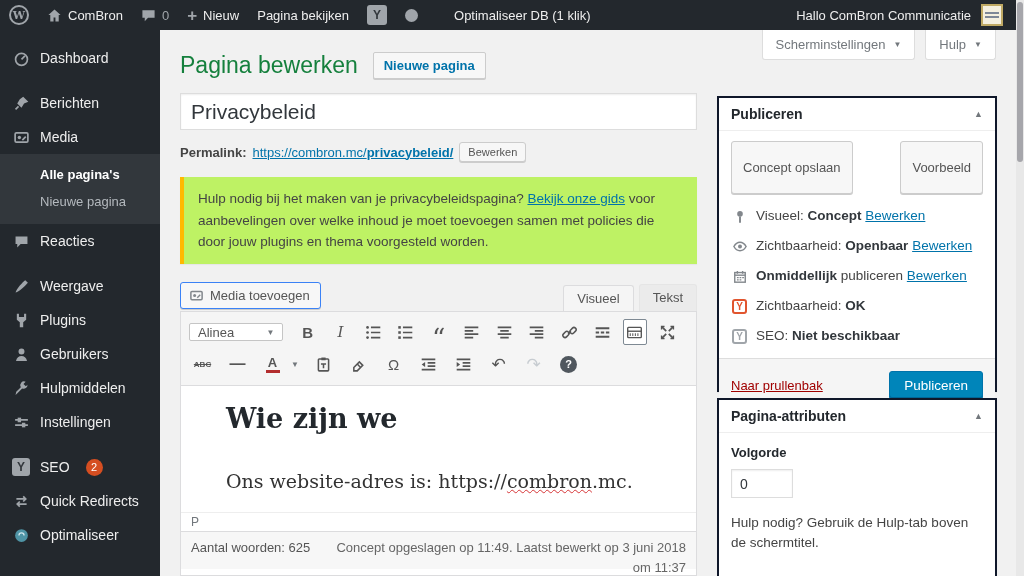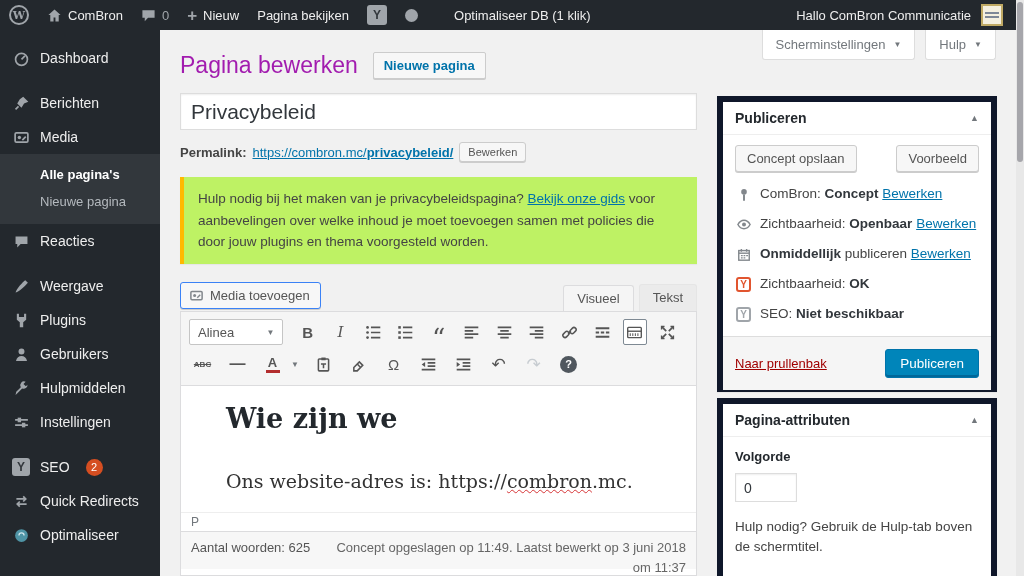--- a/index.html
+++ b/index.html
@@ -44,21 +44,21 @@
 
   
   #main { position:absolute; top:30px; left:160px; width:856px; height:546px; }
 
   #screen-meta { position:absolute; top:0; right:20px; display:flex; gap:10px; z-index:10; }
   .meta-tab { background:#fff; border:1px solid #ddd; border-top:none; border-radius:0 0 3px 3px;
     padding:7px 13px; font-size:13px; color:#72777c; display:flex; align-items:center; gap:8px; cursor:pointer; }
   .caret { font-size:8px; color:#72777c; }
 
   #h1row { position:absolute; left:20px; top:22px; display:flex; align-items:center; gap:15px; }
-  #page-title { font-size:23px; font-weight:400; color:#a21caf; }
+  #page-title { font-size:23px; font-weight:400; color:#15803d; }
   .add-new-btn { background:#f7f7f7; border:1px solid #ccc; border-radius:2px; color:#0073aa;
     font-size:13px; font-weight:600; padding:5px 10px; cursor:pointer; box-shadow:0 1px 0 #ccc; }
 
   #title-input { position:absolute; left:20px; top:63px; width:517px; height:37px; border:1px solid #ddd;
     background:#fff; font-size:21px; color:#32373c; padding:3px 10px; box-shadow:inset 0 1px 2px rgba(0,0,0,.07); }
 
   #permalink-row { position:absolute; left:20px; top:112px; font-size:13px; display:flex; align-items:center; gap:6px; }
   #permalink-row .plabel { color:#444; font-weight:600; }
   .blue-link { color:#0073aa; text-decoration:underline; cursor:pointer; }
   .slug-bold { font-weight:bold; }
@@ -74,21 +74,21 @@
   .media-btn { background:#f7f7f7; border:1px solid #3b82f6; border-radius:3px; color:#555; font-size:13px;
     padding:5px 10px 5px 8px; display:flex; align-items:center; gap:6px; cursor:pointer; box-shadow:0 1px 0 #ccc; margin-bottom:2px;}
   .tabs { margin-left:auto; display:flex;margin-top:40px; }
   .ed-tab { font-size:13px; color:#555; padding:5px 13px 6px; border:1px solid #e5e5e5; border-bottom:none;
     background:#ebebeb; cursor:pointer; margin-left:5px; border-radius:3px 3px 0 0; }
   .ed-tab.active { background:#f5f5f5; border-color:#dcdcde; position:relative; top:1px; }
 
   #editor-box { position:absolute; left:20px; top:281px; width:517px; height:265px; border:1px solid #dcdcde; background:#fff; }
   .mce-toolbar { background:#f5f5f5; border-bottom:1px solid #dcdcde; padding:4px 8px 5px; }
   .tb-row { display:flex; align-items:center; height:32px; }
-  .block-select { width:102px; height:26px; background:#fff; border:1px solid #c5c5c5; border-radius:2px;
+  .block-select { width:102px; height:18px; background:#fff; border:1px solid #c5c5c5; border-radius:2px;
     font-size:13px; color:#555; display:flex; align-items:center; padding:0 8px; margin-right:12px; cursor:pointer; }
   .block-select .caret { margin-left:auto; }
   .tb-btn { width:27px; height:26px; display:flex; align-items:center; justify-content:center;
     color:#555; margin-right:8px; cursor:pointer; border:1px solid transparent; }
   .tb-btn.pressed { border:1px solid #7e8993; background:#fff; border-radius:2px; }
   .tb-btn.disabled { color:#c7ccd1; }
   .tb-b { font-weight:bold; font-size:15px; }
   .tb-i { font-style:italic; font-family:"DejaVu Serif", serif; font-size:15px; }
   .tb-quote { font-family:"DejaVu Serif", serif; font-size:26px; line-height:10px; padding-top:12px; }
   .tb-abc { font-size:8px; font-weight:bold; text-decoration:line-through; letter-spacing:0; }
@@ -107,31 +107,31 @@
   #editor-content p { font-size:19px; color:#333; }
   .squiggle { text-decoration:underline; text-decoration-style:wavy; text-decoration-color:#d63638; text-decoration-thickness:1px; }
 
   #path-bar { height:19px; border-top:1px solid #eee; font-size:12px; color:#72777c; padding:2px 10px; }
   #ed-statusbar { background:#f7f7f7; border-top:1px solid #dcdcde; display:flex; justify-content:space-between;
     padding:6px 10px; font-size:13px; color:#555; line-height:1.5; height:38px; }
   #wordcount { width:130px; }
   #savestatus { width:370px; text-align:right; color:#666; }
 
   
-  .postbox { position:absolute; left:557px; width:280px; background:#fff; border:6px solid #0f172a;
+  .postbox { position:absolute; left:557px; width:280px; background:#fff; border:2px solid #0f172a;
     box-shadow:0 1px 1px rgba(0,0,0,.04); }
   .postbox-header { padding:8px 12px; border-bottom:1px solid #eee; display:flex; align-items:center; cursor:pointer; }
   .postbox-header .pb-title { font-size:14px; font-weight:600; color:#23282d; }
   .toggle { margin-left:auto; color:#72777c; font-size:9px; }
 
   #publish-box { top:66px; height:296px; }
   .pb-body { padding:10px 12px 0; }
   .btn-row { display:flex; justify-content:space-between; margin-bottom:14px; }
   .sec-btn { background:#f7f7f7; border:1px solid #ccc; border-radius:3px; color:#555; font-size:13px;
-    padding:5px 11px; cursor:pointer; box-shadow:0 1px 0 #ccc; }
+    padding:18px 11px; cursor:pointer; box-shadow:0 1px 0 #ccc; }
   .prow { display:flex; align-items:flex-start; gap:8px; font-size:13.5px; color:#444; margin-bottom:14px; }
   .prow .picon { width:17px; display:flex; justify-content:center; color:#82878c; flex:none; padding-top:1px; }
   .prow b { color:#32373c; }
   .yo { width:15px; height:15px; border-radius:3px; display:flex; align-items:center; justify-content:center;
     font-size:10px; font-weight:bold; }
   .yo.orange { border:2px solid #e1552f; color:#e1552f; }
   .yo.gray { border:2px solid #a0a5aa; color:#a0a5aa; }
   #publish-footer { background:#f5f5f5; border-top:1px solid #ddd; padding:12px; display:flex;
     justify-content:space-between; align-items:center; margin-top:2px; }
   .trash-link { color:#a00000; text-decoration:underline; font-size:13px; cursor:pointer; }
@@ -495,21 +495,21 @@
         <button class="sec-btn">Concept opslaan</button>
         <button class="sec-btn">Voorbeeld</button>
       </div>
       <div class="prow">
         <span class="picon">
             <svg width="14" height="15" viewBox="0 0 16 16">
               <circle cx="8" cy="5" r="3.2" fill="currentColor"></circle>
               <path d="M8 8v7" stroke="currentColor" stroke-width="2.2"></path>
             </svg>
           </span>
-        <span><span>ComBron:</span> <b>Concept</b> <a class="blue-link">Bewerken</a></span>
+        <span><span>Visueel:</span> <b>Concept</b> <a class="blue-link">Bewerken</a></span>
       </div>
       <div class="prow">
         <span class="picon">
             <svg width="16" height="15" viewBox="0 0 16 16">
               <path d="M1.5 8S4 3.5 8 3.5 14.5 8 14.5 8 12 12.5 8 12.5 1.5 8 1.5 8z" fill="none" stroke="currentColor" stroke-width="1.6"></path>
               <circle cx="8" cy="8" r="2.1" fill="currentColor"></circle>
             </svg>
           </span>
         <span><span>Zichtbaarheid:</span> <b>Openbaar</b> <a class="blue-link">Bewerken</a></span>
       </div>

